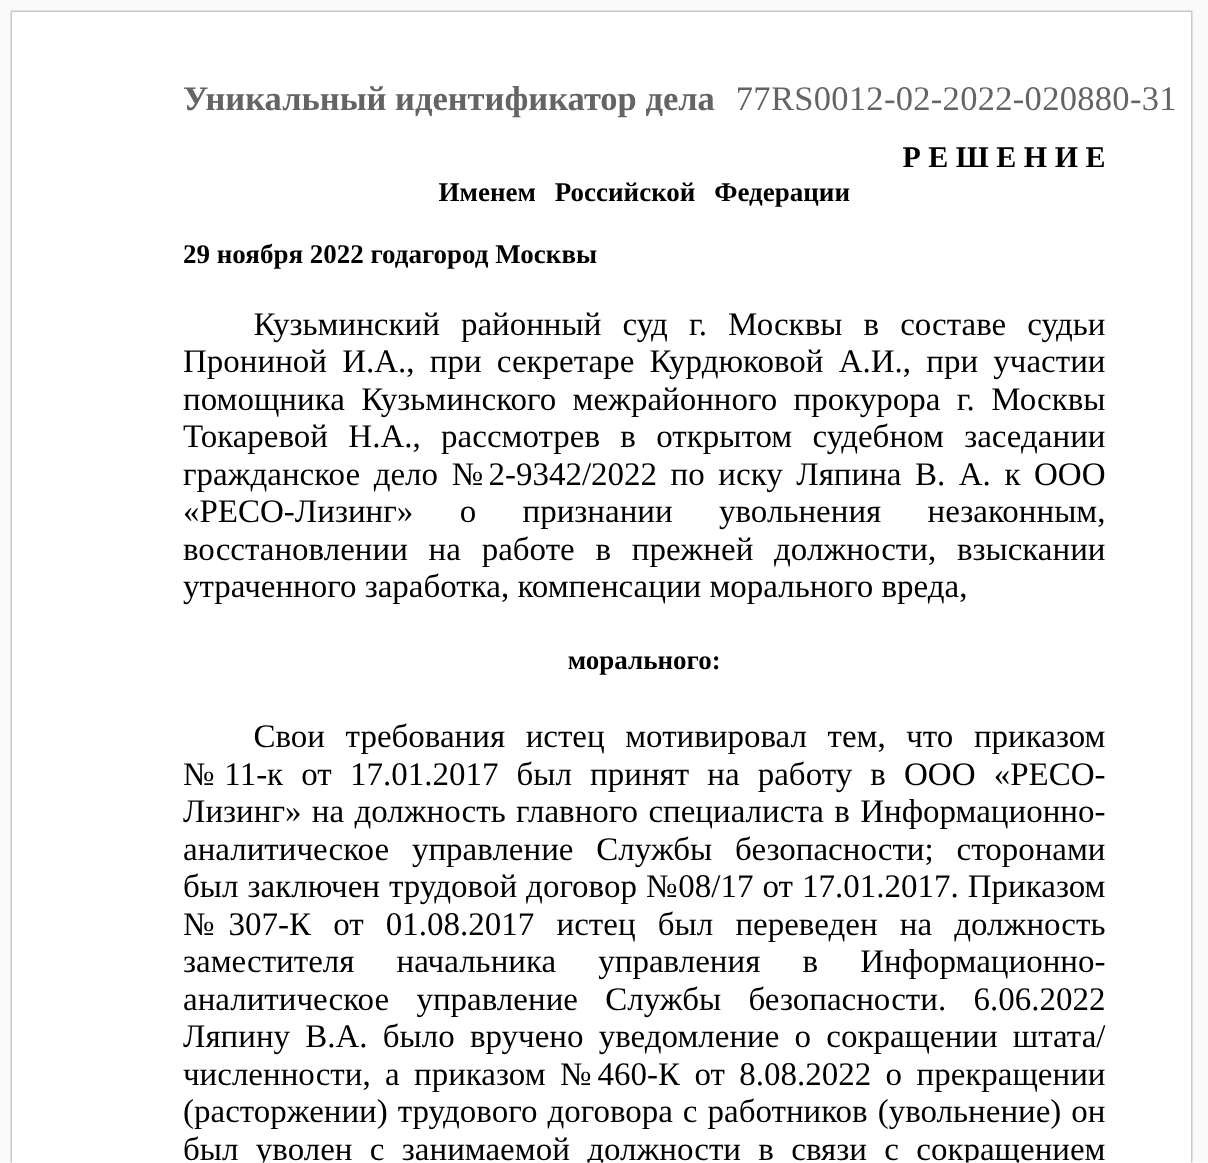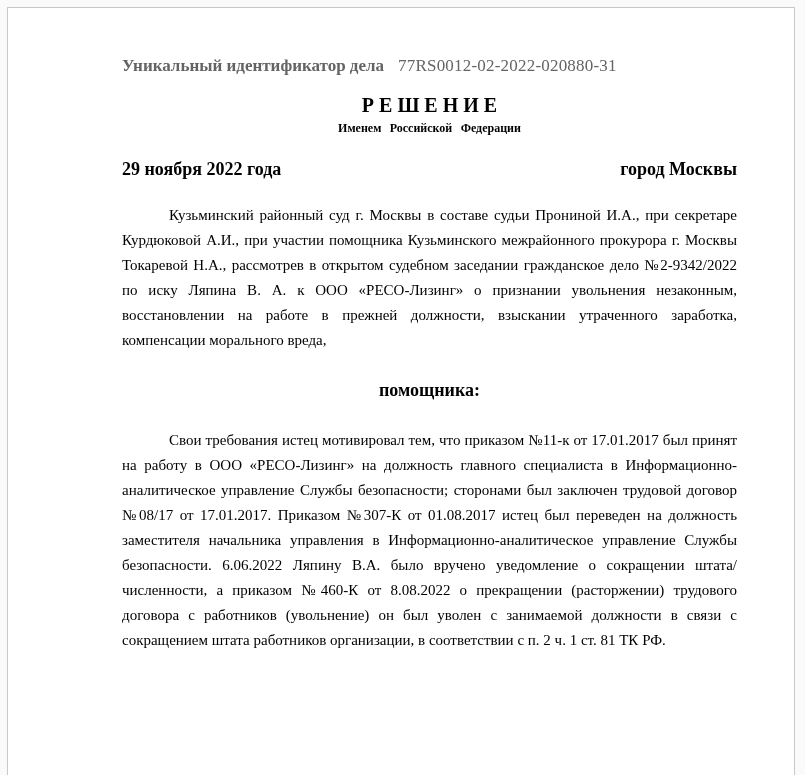--- a/index.html
+++ b/index.html
@@ -20,60 +20,59 @@
     left: 7px;
     top: 7px;
     width: 788px;
     height: 980px; 
     box-sizing: border-box;
     background: #ffffff;
     border: 1px solid #c8c8c8;
     padding: 45px 57px 40px 114px;
   }
   .case-row {
-    font-size: 17px;
+    font-size: 23px;
     line-height: 25px;
     color: #646464;
     white-space: nowrap;
   }
   .case-label {
     font-weight: bold;
     margin-right: 14px;
   }
   .case-value {
     letter-spacing: 0.2px;
   }
   .title {
     margin-top: 16px;
-    text-align: center;
+    text-align: right;
     font-weight: bold;
     font-size: 20px;
     line-height: 23px;
   }
   .subtitle {
     text-align: center;
     font-weight: bold;
-    font-size: 12px;
+    font-size: 18px;
     line-height: 23px;
     word-spacing: 0.45em;
   }
   .date-row {
     margin-top: 17px;
     display: flex;
-    justify-content: space-between;
     font-weight: bold;
     font-size: 18px;
     line-height: 25px;
   }
   .body-text {
     margin-top: 21px;
   }
   .body-text p {
     margin: 0;
-    font-size: 15px;
+    font-size: 22px;
     line-height: 25px;
     text-align: justify;
     text-indent: 47px;
   }
   .section-heading {
     margin: 25px 0;
     text-align: center;
     font-weight: bold;
     font-size: 18px;
     line-height: 25px;
@@ -94,20 +93,20 @@
 
   <div class="date-row">
     <span>29 ноября 2022 года</span>
     <span>город Москвы</span>
   </div>
 
   <div class="body-text">
 
     <p>Кузьминский районный суд г. Москвы в составе судьи Прониной И.А., при секретаре Курдюковой А.И., при участии помощника Кузьминского межрайонного прокурора г. Москвы Токаревой Н.А., рассмотрев в открытом судебном заседании гражданское дело №2-9342/2022 по иску Ляпина В. А. к ООО «РЕСО-Лизинг» о признании увольнения незаконным, восстановлении на работе в прежней должности, взыскании утраченного заработка, компенсации морального вреда,</p>
 
-    <div class="section-heading">помощника:</div>
+    <div class="section-heading">морального:</div>
 
 
     <p>Свои требования истец мотивировал тем, что приказом №11-к от 17.01.2017 был принят на работу в ООО «РЕСО-Лизинг» на должность главного специалиста в Информационно-аналитическое управление Службы безопасности; сторонами был заключен трудовой договор №08/17 от 17.01.2017. Приказом №307-К от 01.08.2017 истец был переведен на должность заместителя начальника управления в Информационно-аналитическое управление Службы безопасности. 6.06.2022 Ляпину В.А. было вручено уведомление о сокращении штата/численности, а приказом №460-К от 8.08.2022 о прекращении (расторжении) трудового договора с работников (увольнение) он был уволен с занимаемой должности в связи с сокращением штата работников организации, в соответствии с п. 2 ч. 1 ст. 81 ТК РФ.</p>
 
   </div>
 
 </div>
 
 </body></html>

